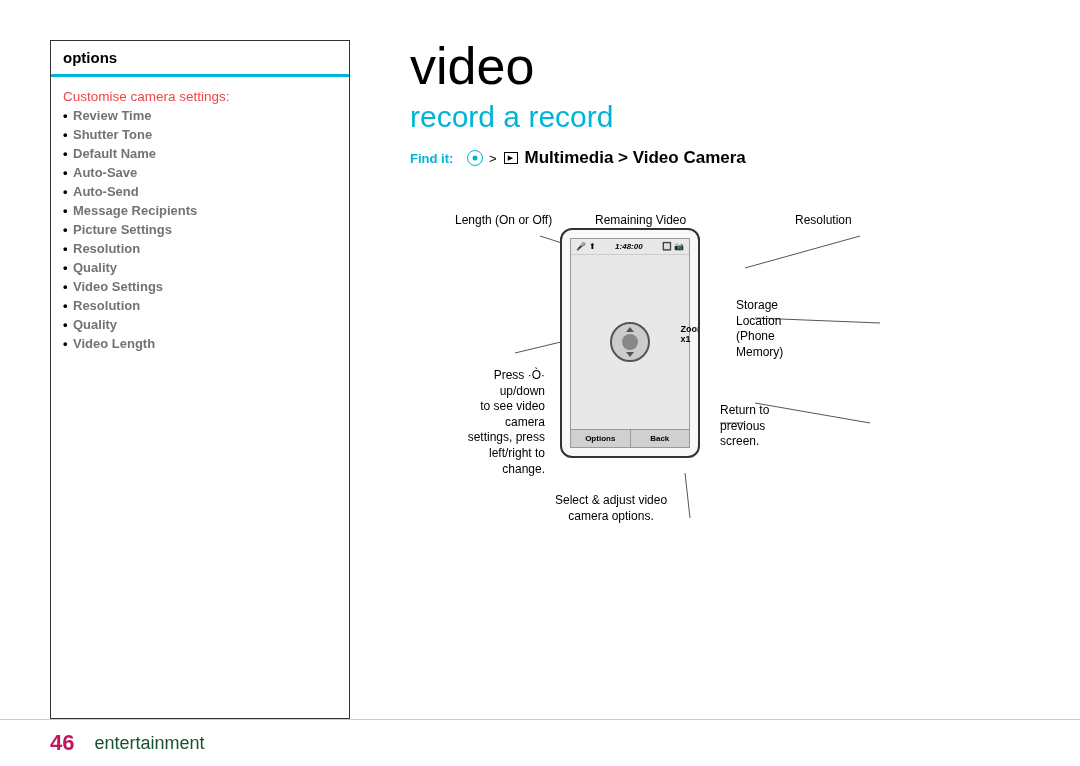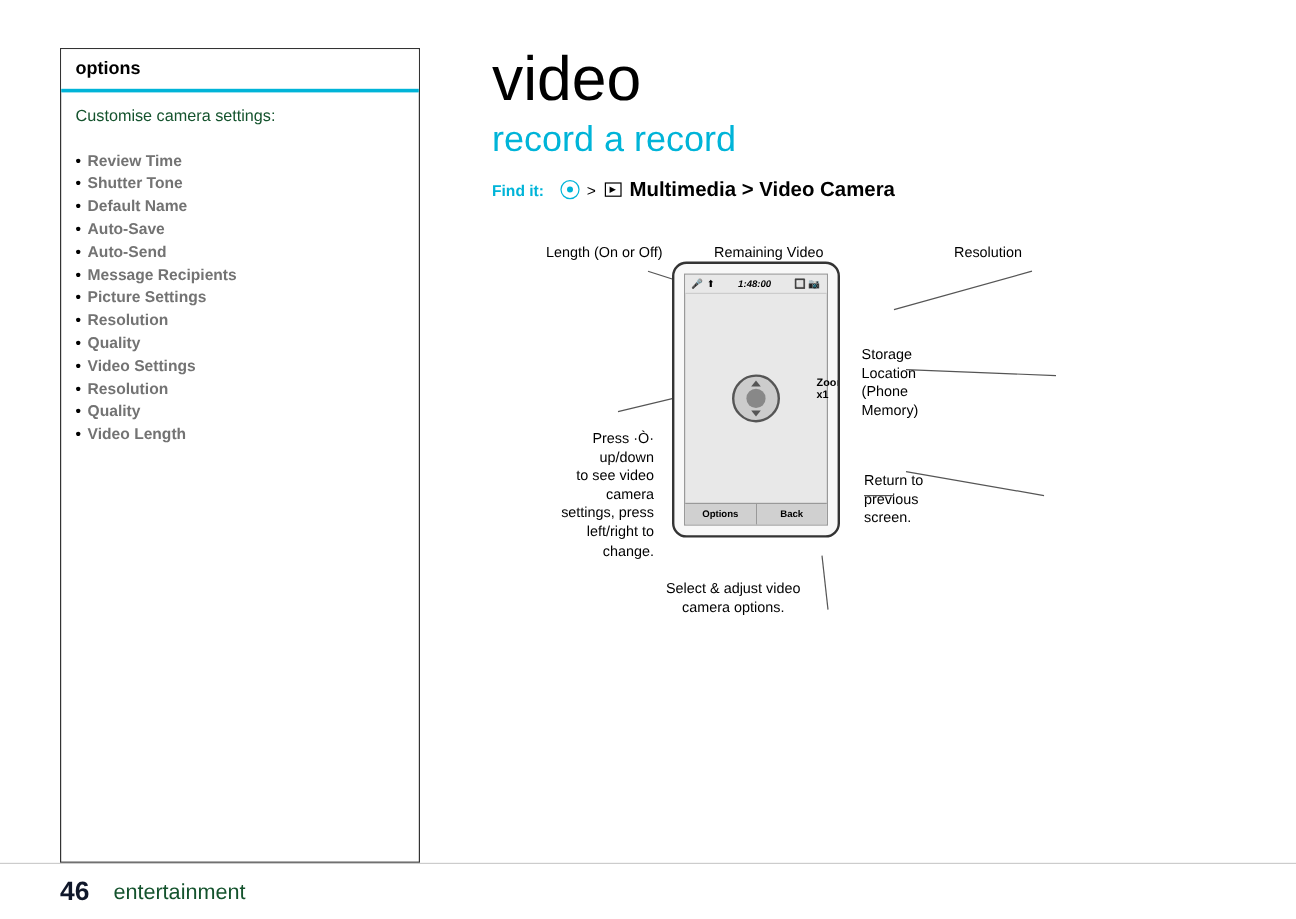--- a/index.html
+++ b/index.html
@@ -42,22 +42,22 @@
 
     .camera-settings-title {
       font-size: 13px;
       font-weight: bold;
       margin-bottom: 10px;
       color: #000;
     }
 
     .customise-text {
       font-size: 13.5px;
-      color: #14532d;
-      margin-bottom: 20px;
+      color: #ef4444;
+      margin-bottom: 2px;
     }
 
     .menu-list {
       list-style: none;
       padding: 0;
     }
 
     .menu-list li {
       font-size: 13px;
       color: #737373;
@@ -93,21 +93,21 @@
       font-size: 30px;
       color: #00b4d8;
       font-weight: 400;
       margin-bottom: 14px;
     }
 
     .find-it-row {
       display: flex;
       align-items: center;
       font-size: 13px;
-      margin-bottom: 30px;
+      margin-bottom: 40px;
       gap: 4px;
     }
 
     .find-it-label {
       color: #00b4d8;
       font-weight: bold;
     }
 
     .find-it-icon {
       display: inline-block;
@@ -296,21 +296,21 @@
       display: flex;
       align-items: center;
       padding: 10px 50px;
       border-top: 1px solid #ccc;
       margin-top: auto;
     }
 
     .page-number {
       font-size: 22px;
       font-weight: bold;
-      color: #0f172a;
+      color: #be185d;
       margin-right: 20px;
     }
 
     .footer-section {
       font-size: 18px;
       color: #14532d;
     }
 
     
     .diagram-svg {
@@ -423,21 +423,21 @@
             </div>
           </div>
           <div class="phone-bottom-bar">
             <div class="phone-btn">Options</div>
             <div class="phone-btn">Back</div>
           </div>
         </div>
       </div>
 
 
-      <div class="annotation" style="top:90px; left:308px;">
+      <div class="annotation" style="top:90px; left:326px;">
         Storage<br>Location<br>(Phone<br>Memory)
       </div>
 
       <div class="annotation" style="top:160px; left:0px; text-align:right; width:135px;">
         Press ·Ò·<br>up/down<br>to see video<br>camera<br>settings, press<br>left/right to<br>change.
       </div>
 
       <div class="annotation" style="top:195px; left:310px;">
         Return to<br>previous<br>screen.
       </div>

